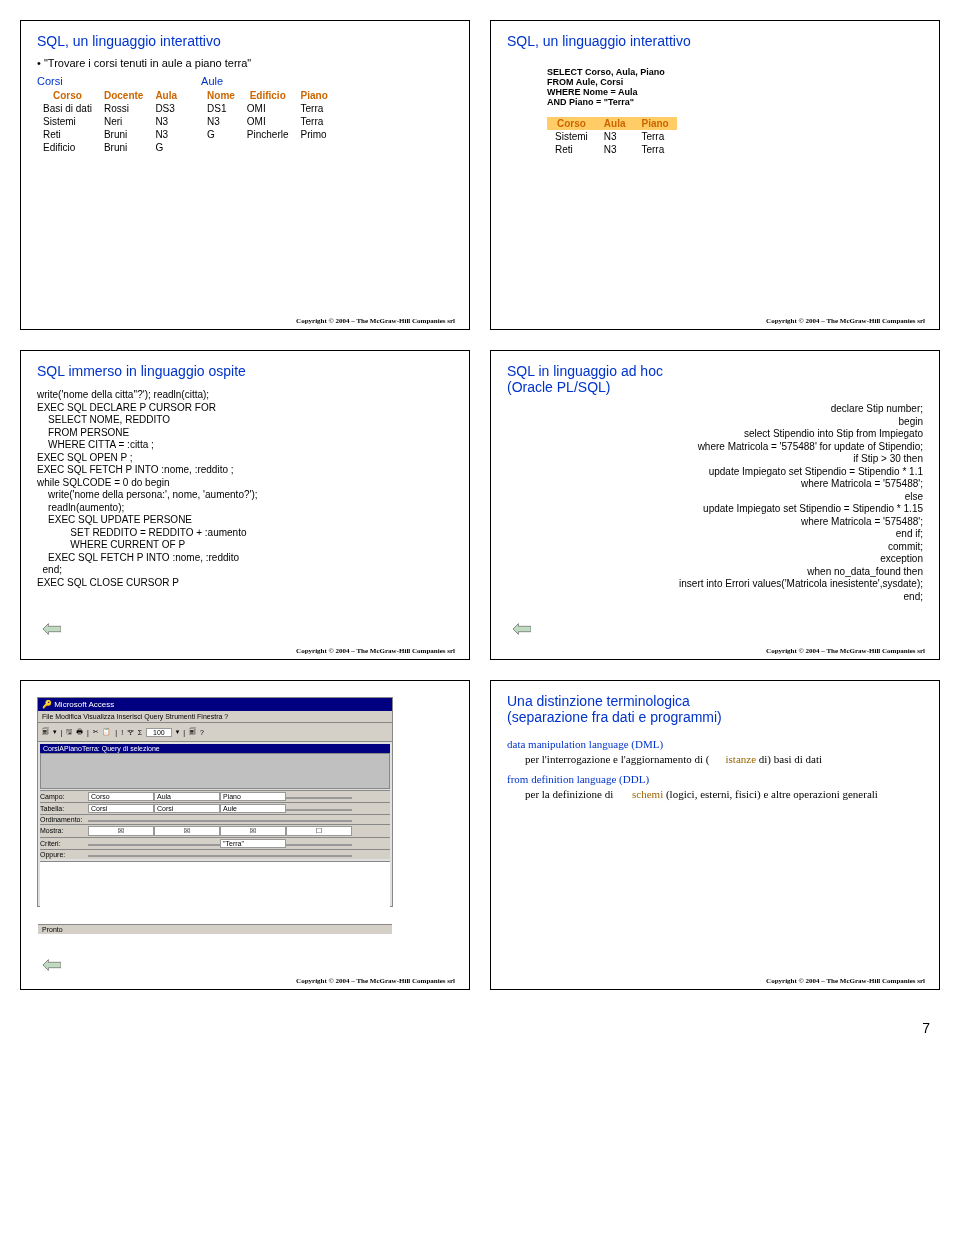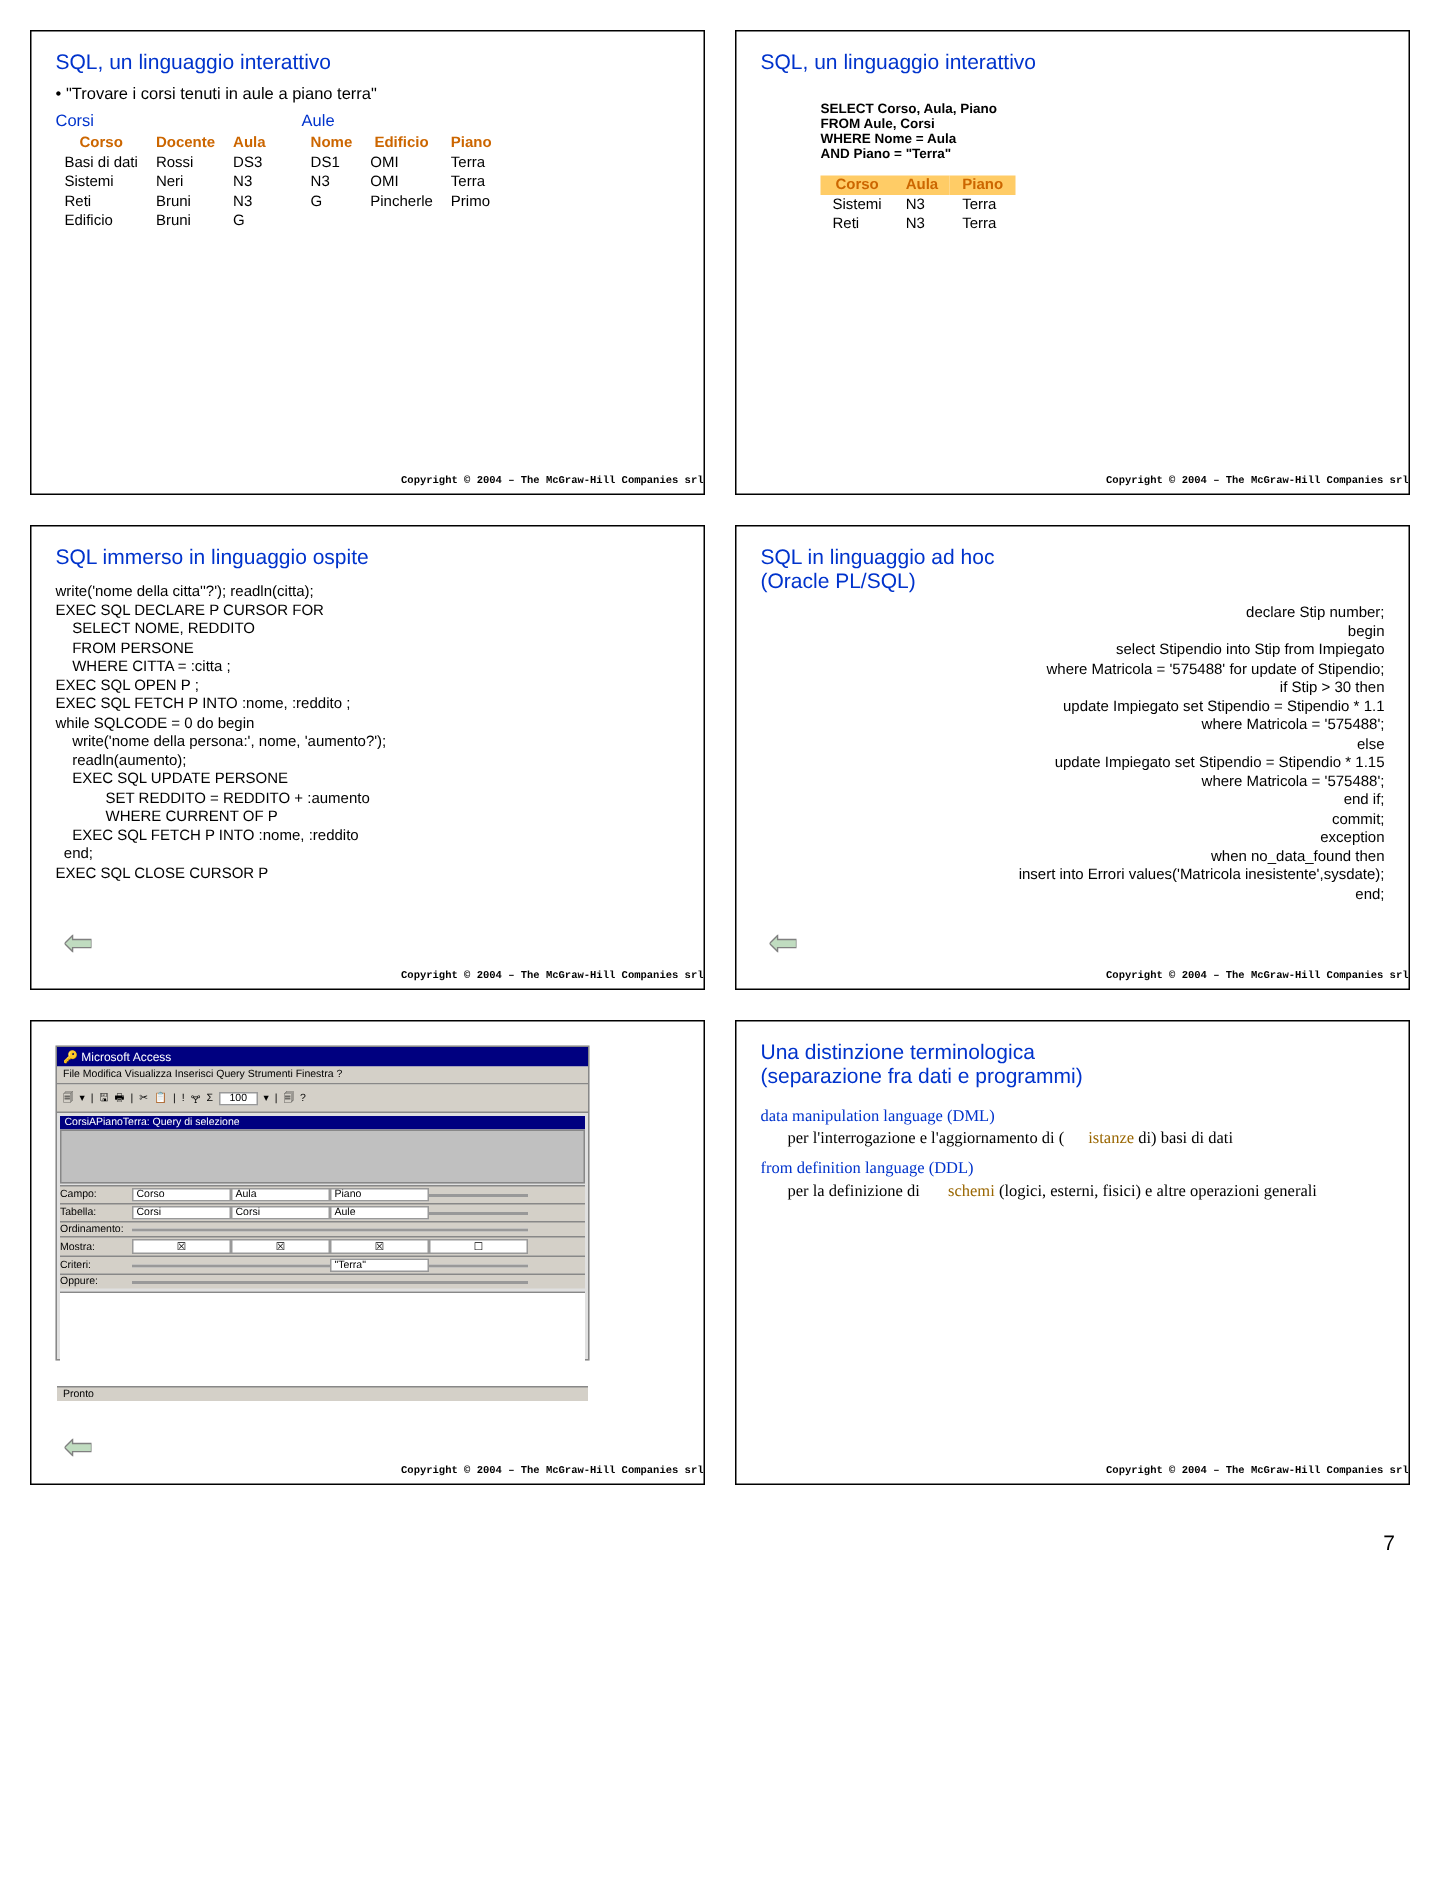--- a/index.html
+++ b/index.html
@@ -25,24 +25,24 @@
   }
   .slide-title {
     color: #0033cc;
     font-family: "Comic Sans MS", cursive, sans-serif;
     font-size: 14px;
     margin-bottom: 8px;
   }
   .footer {
     position: absolute;
     bottom: 4px;
-    right: 0;
+    right: 14px;
     font-size: 7px;
     color: #000;
-    font-family: Liberation Mono, monospace;
+    font-family: Liberation Serif, serif;
     font-weight: bold;
   }
   table.data {
     border-collapse: collapse;
     font-size: 10px;
     font-family: "Comic Sans MS", cursive, sans-serif;
   }
   table.data th {
     color: #cc6600;
     font-weight: bold;

